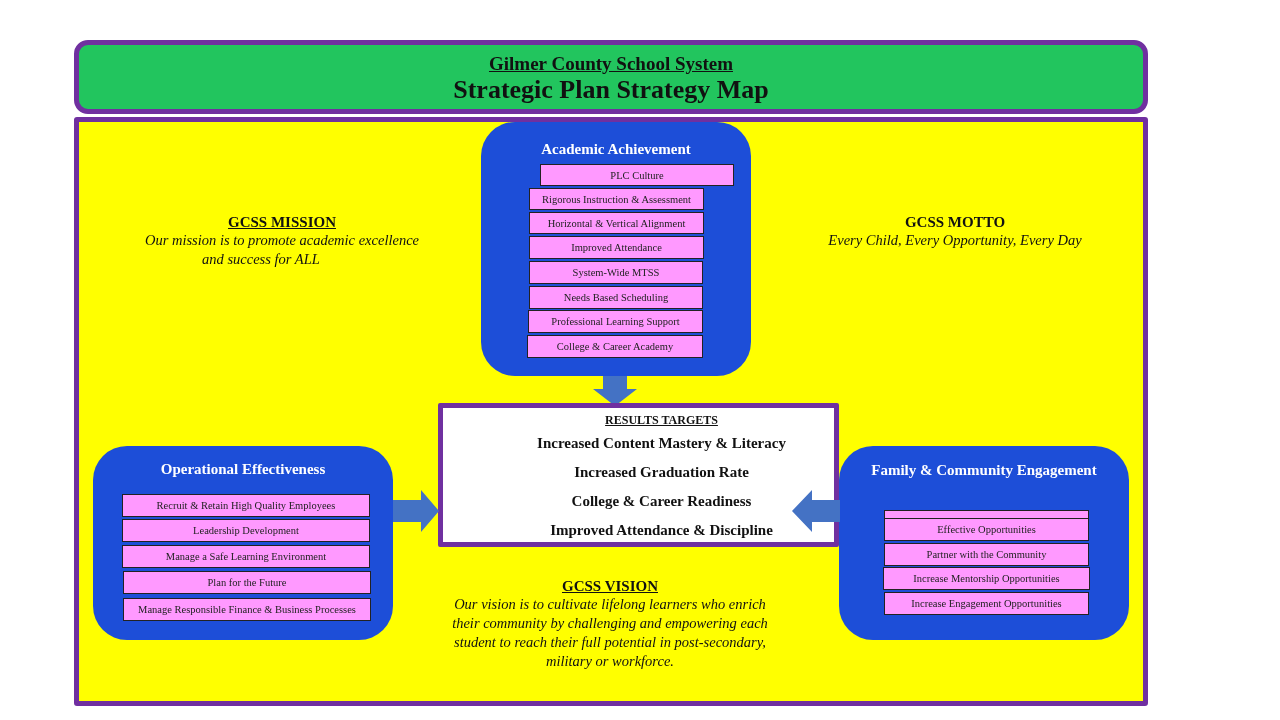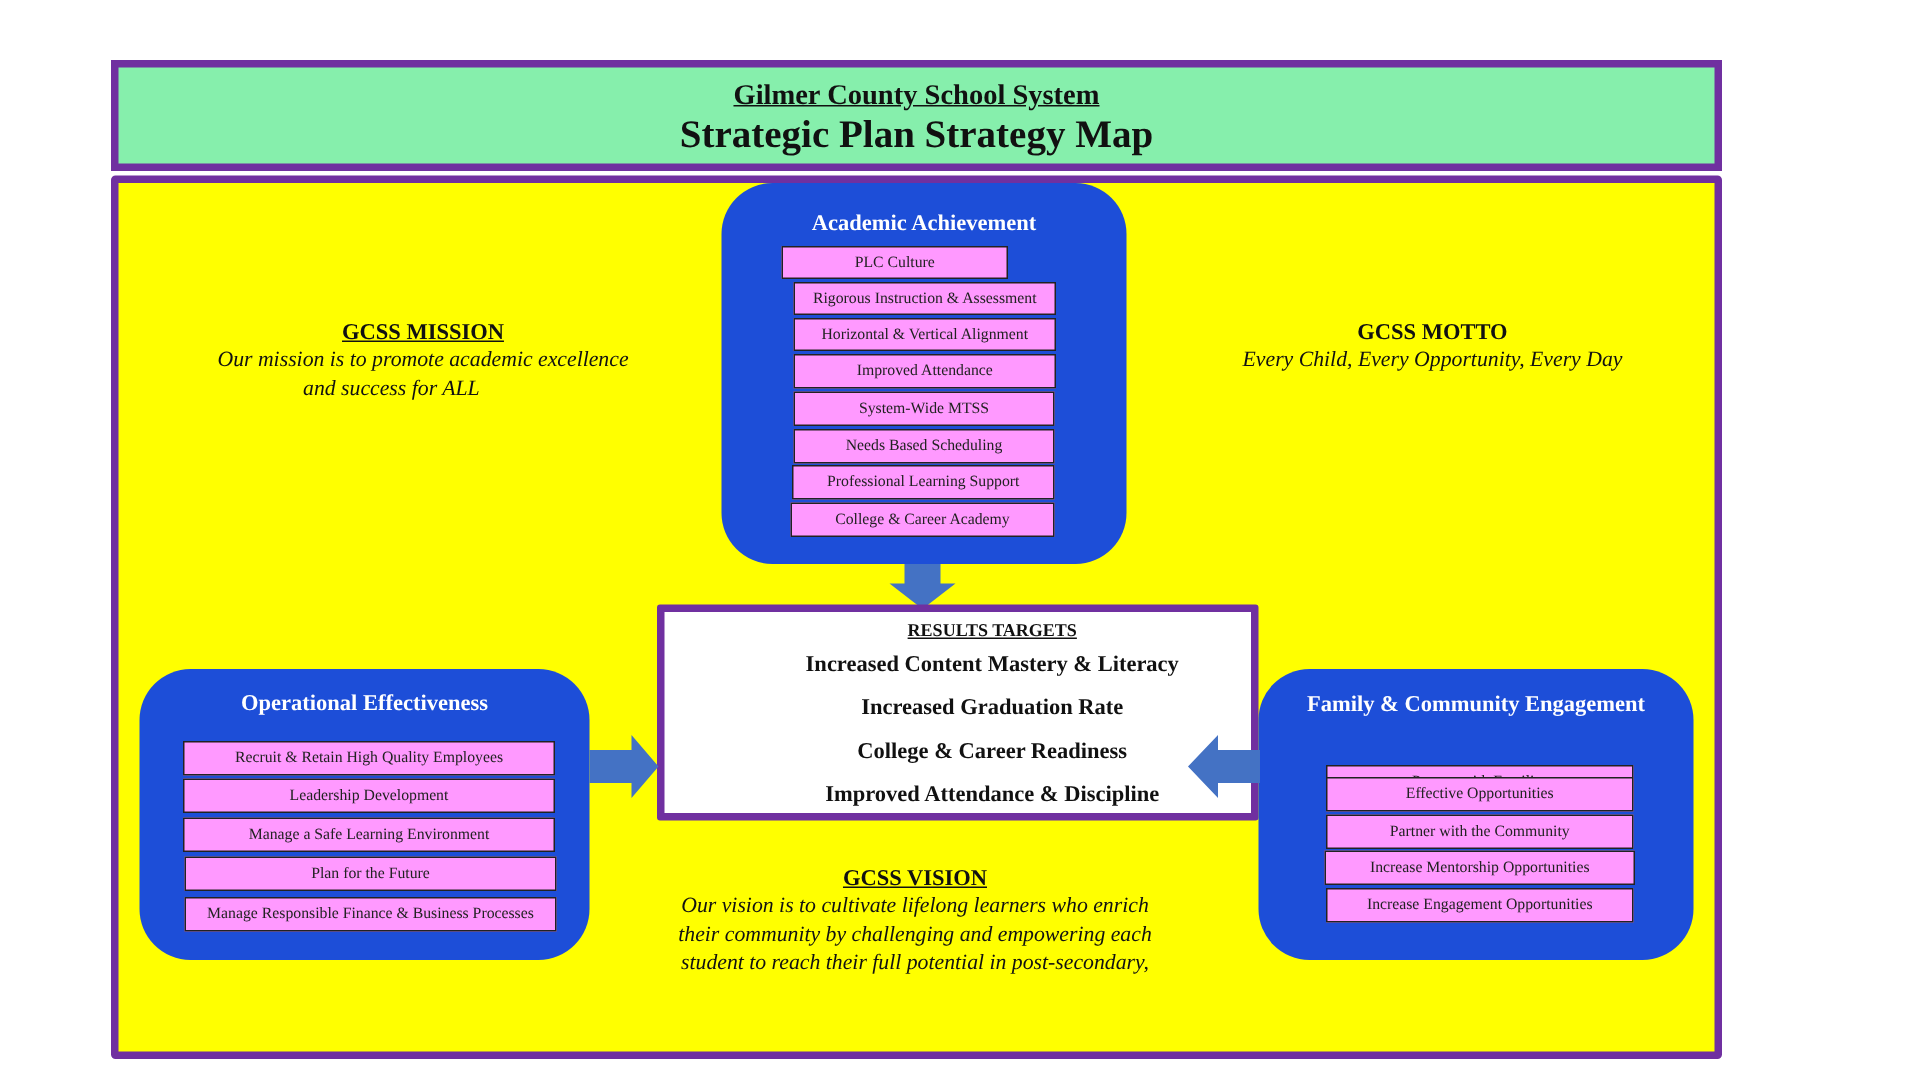--- a/index.html
+++ b/index.html
@@ -1,19 +1,19 @@
 <!DOCTYPE html>
 <html><head>
 <meta charset="utf-8">
 <style>
   html, body { margin:0; padding:0; }
   body { width:1280px; height:720px; background:#ffffff; position:relative; overflow:hidden;
          font-family:"Liberation Serif","DejaVu Serif",serif; color:#111; }
   .title-box { position:absolute; left:74px; top:40px; width:1064px; height:64px;
-               border:5px solid #7030a0; border-radius:0; background:#86efac; text-align:center; }
+               border:5px solid #7030a0; border-radius:14px; background:#22c55e; text-align:center; }
   .title-sub { font-weight:bold; font-size:19px; text-decoration:underline; margin-top:8px; line-height:22px; }
   .title-main { font-weight:bold; font-size:26px; line-height:30px; }
   .map { position:absolute; left:74px; top:117px; width:1064px; height:579px;
          border:5px solid #7030a0; border-radius:3px; background:#ffff00; }
   .panel { position:absolute; background:#1d4ed8; border-radius:34px; }
   .panel-title { color:#fff; font-weight:bold; font-size:15px; text-align:center; position:absolute; left:0; right:0; }
   .item { position:absolute; background:#ff99ff; border:1.5px solid #222; color:#222;
           font-size:10.5px; text-align:center; box-sizing:border-box; display:flex; align-items:center; justify-content:center; white-space:nowrap; }
   .statement { position:absolute; text-align:center; }
   .st-head { font-weight:bold; font-size:15px; }
@@ -41,21 +41,21 @@
   <div class="st-body" style="text-align:left; padding-left:80px;">and success for ALL</div>
 </div>
 
 <div class="statement" style="left:800px; top:214px; width:310px;">
   <div class="st-head">GCSS MOTTO</div>
   <div class="st-body">Every Child, Every Opportunity, Every Day</div>
 </div>
 
 <div class="panel" style="left:481px; top:122px; width:270px; height:254px;">
   <div class="panel-title" style="top:19px;">Academic  Achievement</div>
-  <div class="item" style="left:40px; top:42px; width:151px; height:22px;">PLC Culture</div>
+  <div class="item" style="left:59px; top:42px; width:194px; height:22px;">PLC Culture</div>
   <div class="item" style="left:48px; top:66px; width:175px; height:22px;">Rigorous Instruction &amp; Assessment</div>
   <div class="item" style="left:48px; top:90px; width:175px; height:22px;">Horizontal &amp; Vertical Alignment</div>
   <div class="item" style="left:48px; top:114px; width:175px; height:23px;text-align:right;">Improved Attendance</div>
   <div class="item" style="left:48px; top:139px; width:174px; height:23px;">System-Wide MTSS</div>
   <div class="item" style="left:48px; top:164px; width:174px; height:23px;">Needs Based Scheduling</div>
   <div class="item" style="left:47px; top:188px; width:175px; height:23px;">Professional Learning Support</div>
   <div class="item" style="left:46px; top:213px; width:176px; height:23px;">College &amp; Career Academy</div>
 </div>
 
 <svg class="arrow" style="left:593px; top:376px;" width="44" height="30">
@@ -94,13 +94,14 @@
 
 <svg class="arrow" style="left:792px; top:490px;" width="48" height="42">
   <polygon points="48,10 20,10 20,0 0,21 20,42 20,32 48,32" fill="#4472c4"></polygon>
 </svg>
 
 <div class="statement" style="left:420px; top:578px; width:380px;">
   <div class="st-head u">GCSS VISION</div>
   <div class="st-body">Our vision is to cultivate lifelong learners who enrich</div>
   <div class="st-body">their community by challenging and empowering each</div>
   <div class="st-body">student to reach their full potential in post-secondary,</div>
+  <div class="st-body">military or workforce.</div>
 </div>
 
 </body></html>

